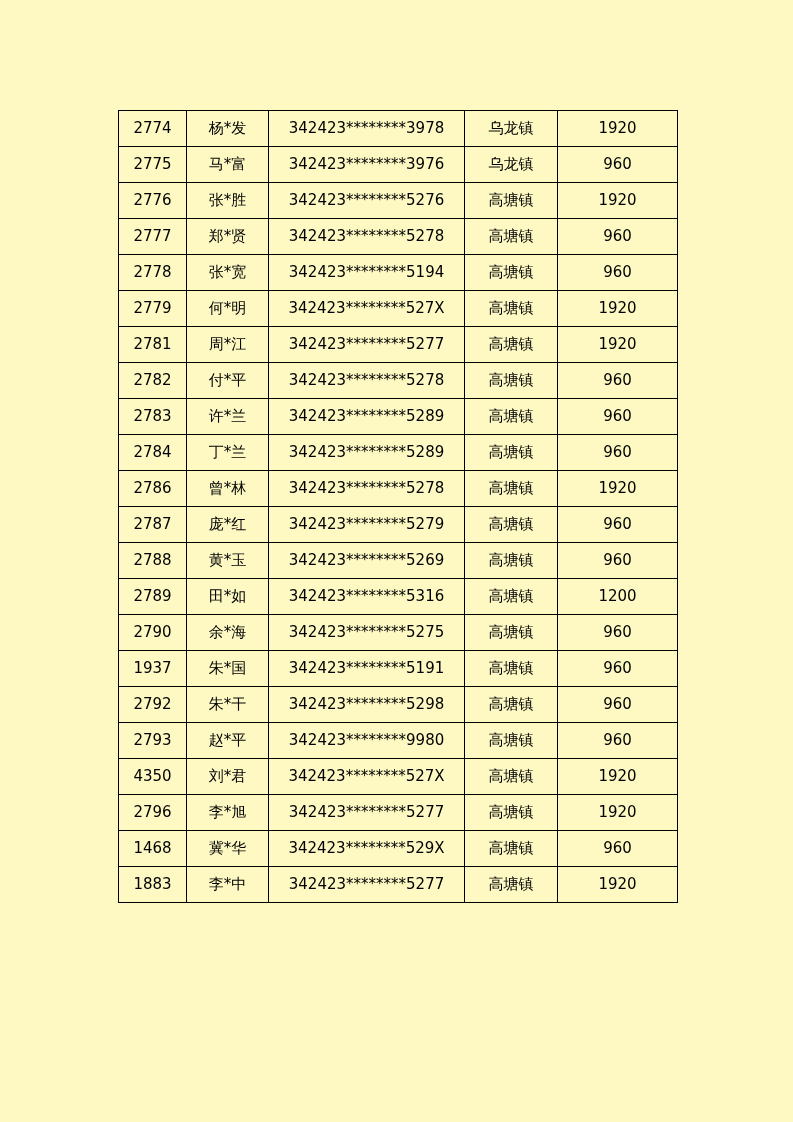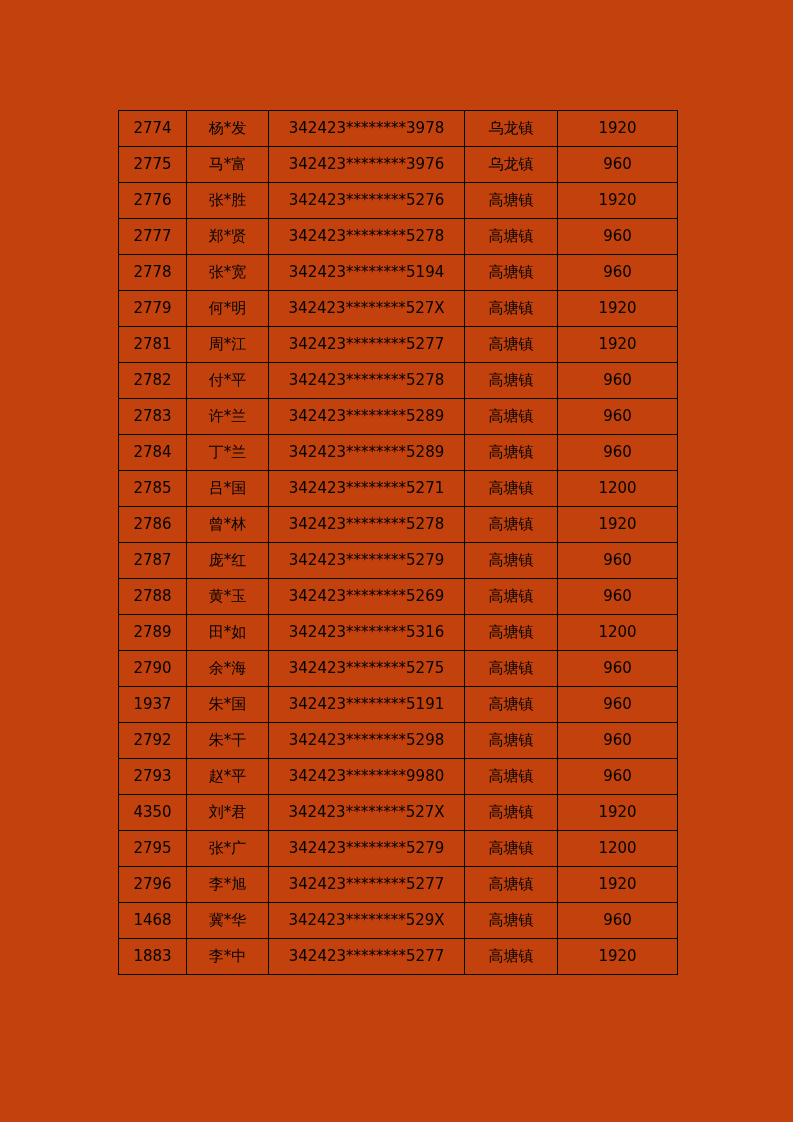--- a/index.html
+++ b/index.html
@@ -4,21 +4,21 @@
 <style>
   html, body {
     margin: 0;
     padding: 0;
     background: #ffffff;
   }
   .page {
     position: relative;
     width: 793px;
     height: 1122px;
-    background: #c2410c;
+    background: #fef9c3;
     font-family: "DejaVu Sans", "Liberation Sans", sans-serif;
     color: #000000;
     overflow: hidden;
   }
   table.roster {
     position: absolute;
     left: 118px;
     top: 110px;
     border-collapse: collapse;
     table-layout: fixed;
@@ -118,27 +118,20 @@
           <td>960</td>
         </tr>
         <tr>
           <td>2784</td>
           <td>丁*兰</td>
           <td>342423********5289</td>
           <td>高塘镇</td>
           <td>960</td>
         </tr>
         <tr>
-          <td>2785</td>
-          <td>吕*国</td>
-          <td>342423********5271</td>
-          <td>高塘镇</td>
-          <td>1200</td>
-        </tr>
-        <tr>
           <td>2786</td>
           <td>曾*林</td>
           <td>342423********5278</td>
           <td>高塘镇</td>
           <td>1920</td>
         </tr>
         <tr>
           <td>2787</td>
           <td>庞*红</td>
           <td>342423********5279</td>
@@ -186,27 +179,20 @@
           <td>342423********9980</td>
           <td>高塘镇</td>
           <td>960</td>
         </tr>
         <tr>
           <td>4350</td>
           <td>刘*君</td>
           <td>342423********527X</td>
           <td>高塘镇</td>
           <td>1920</td>
-        </tr>
-        <tr>
-          <td>2795</td>
-          <td>张*广</td>
-          <td>342423********5279</td>
-          <td>高塘镇</td>
-          <td>1200</td>
         </tr>
         <tr>
           <td>2796</td>
           <td>李*旭</td>
           <td>342423********5277</td>
           <td>高塘镇</td>
           <td>1920</td>
         </tr>
         <tr>
           <td>1468</td>

